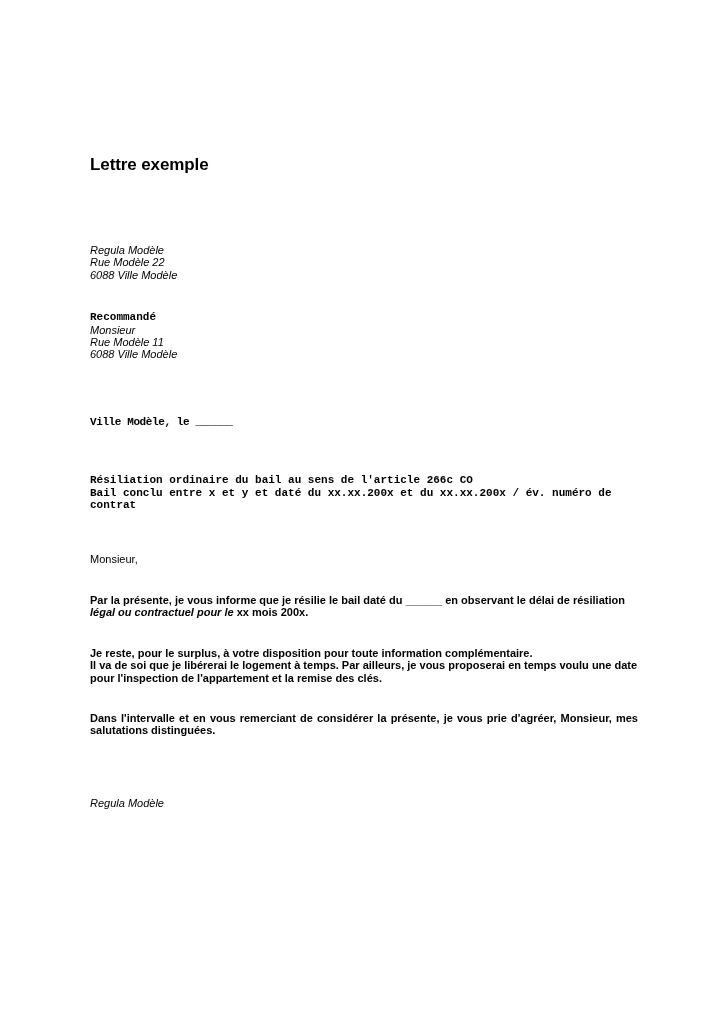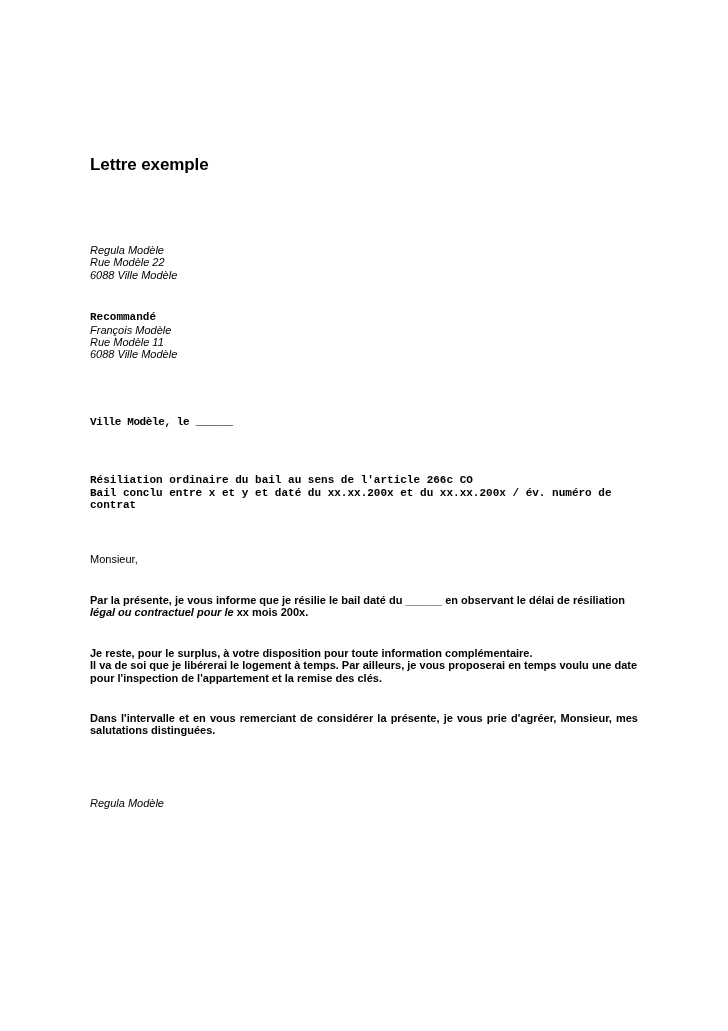--- a/index.html
+++ b/index.html
@@ -68,21 +68,21 @@
     <h1 class="doc-title">Lettre exemple</h1>
 
     <div class="block sender-block">
       <div class="line ital">Regula Modèle</div>
       <div class="line ital">Rue Modèle 22</div>
       <div class="line ital">6088 Ville Modèle</div>
     </div>
 
     <div class="block recipient-block">
       <div class="line bold">Recommandé</div>
-      <div class="line ital">François Modèle</div>
+      <div class="line ital">Monsieur</div>
       <div class="line ital">Rue Modèle 11</div>
       <div class="line ital">6088 Ville Modèle</div>
     </div>
 
     <div class="block date-block">
       <div class="line bold blank-fill">Ville Modèle, le ______</div>
     </div>
 
     <div class="block subject-block">
       <div class="line bold">Résiliation ordinaire du bail au sens de l'article 266c CO</div>

